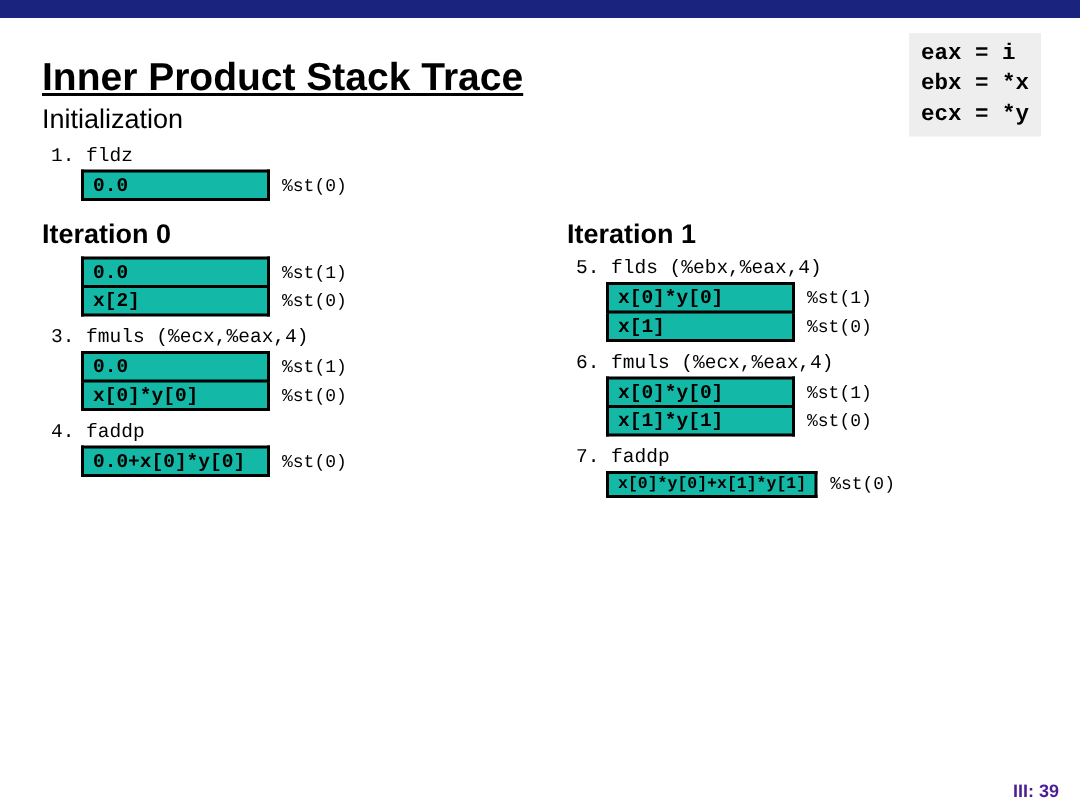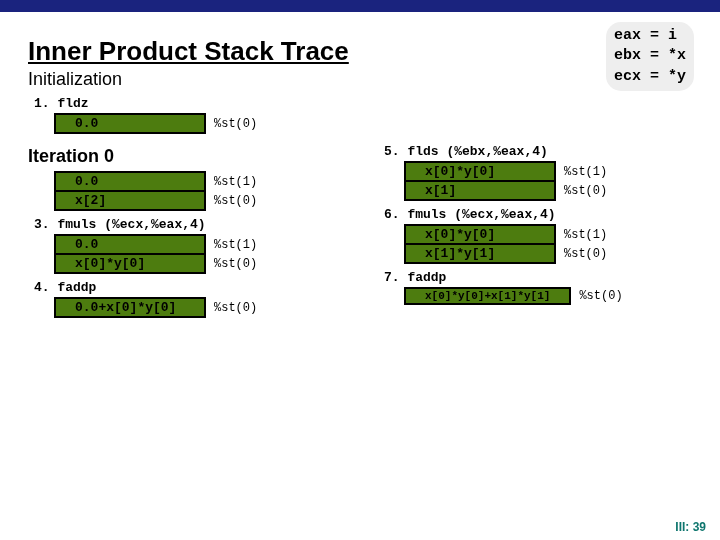--- a/index.html
+++ b/index.html
@@ -35,39 +35,38 @@
     position: absolute;
     right: 26px;
     top: 22px;
     background: #eee;
     padding: 4px 8px;
     font-family: "Courier New", monospace;
     font-size: 15px;
     line-height: 1.35;
     white-space: pre;
     font-weight: bold;
-    border-radius: 15px;
   }
   .step {
     font-family: "Courier New", monospace;
     font-size: 13px;
-    font-weight: bold;
+    font-weight: normal;
     margin: 4px 0 2px 6px;
   }
   .stacktbl {
     border-collapse: collapse;
     margin-left: 26px;
   }
   .stacktbl td.cell {
     border: 2px solid #000;
-    background: #4d7c0f;
+    background: #14b8a6;
     font-family: "Courier New", monospace;
     font-size: 13px;
     font-weight: bold;
-    padding: 1px 19px;
+    padding: 1px 6px;
     min-width: 110px;
   }
   .stacktbl td.lbl {
     font-family: "Courier New", monospace;
     font-size: 12px;
     font-weight: normal;
     padding-left: 8px;
     white-space: nowrap;
   }
   .cols {
@@ -85,21 +84,21 @@
   }
   .block {
     margin-bottom: 6px;
   }
   .pgnum {
     position: absolute;
     right: 14px;
     bottom: 6px;
     font-size: 12px;
     font-weight: bold;
-    color: #0f766e;
+    color: #4c1d95;
   }
 </style>
 </head>
 <body>
 
 <div class="topbar"></div>
 
 <div class="regbox">eax = i
 ebx = *x
 ecx = *y</div>
@@ -163,20 +162,21 @@
               <tr>
             <td class="cell">0.0+x[0]*y[0]</td>
             <td class="lbl">%st(0)</td>
           </tr>
         </tbody>
           </table>
       </div>
     </div>
 
     <div class="col">
+      <div class="iterhdr">Iteration 1</div>
 
       <div class="block">
         <div class="step">5. flds (%ebx,%eax,4)</div>
         <table class="stacktbl">
           <tbody>
               <tr>
             <td class="cell">x[0]*y[0]</td>
             <td class="lbl">%st(1)</td>
           </tr>
           <tr>

